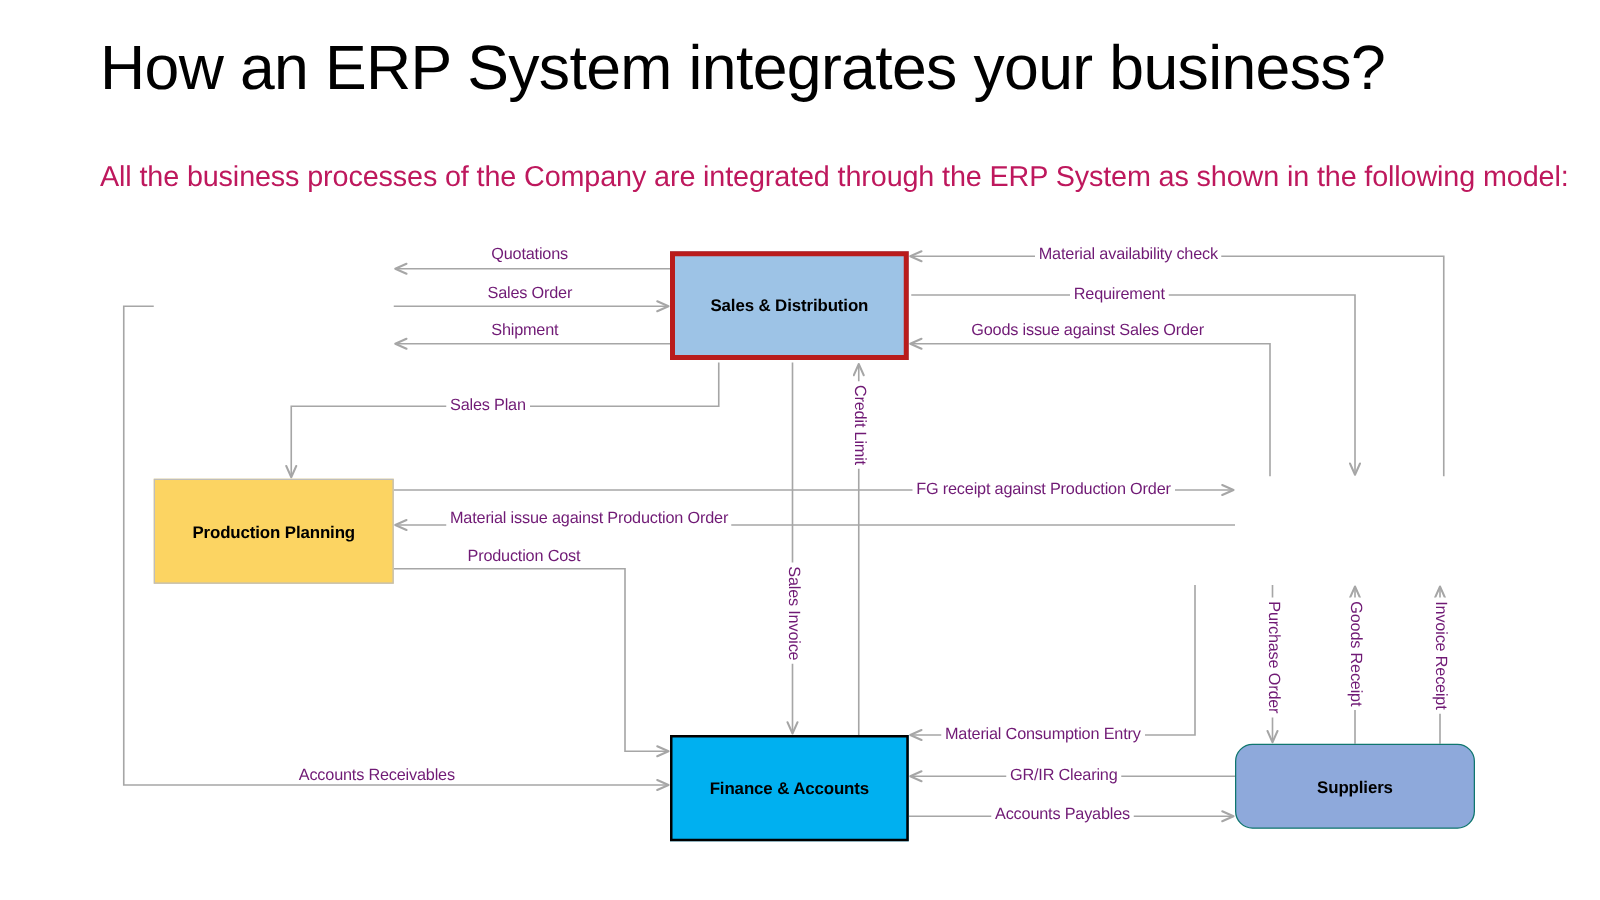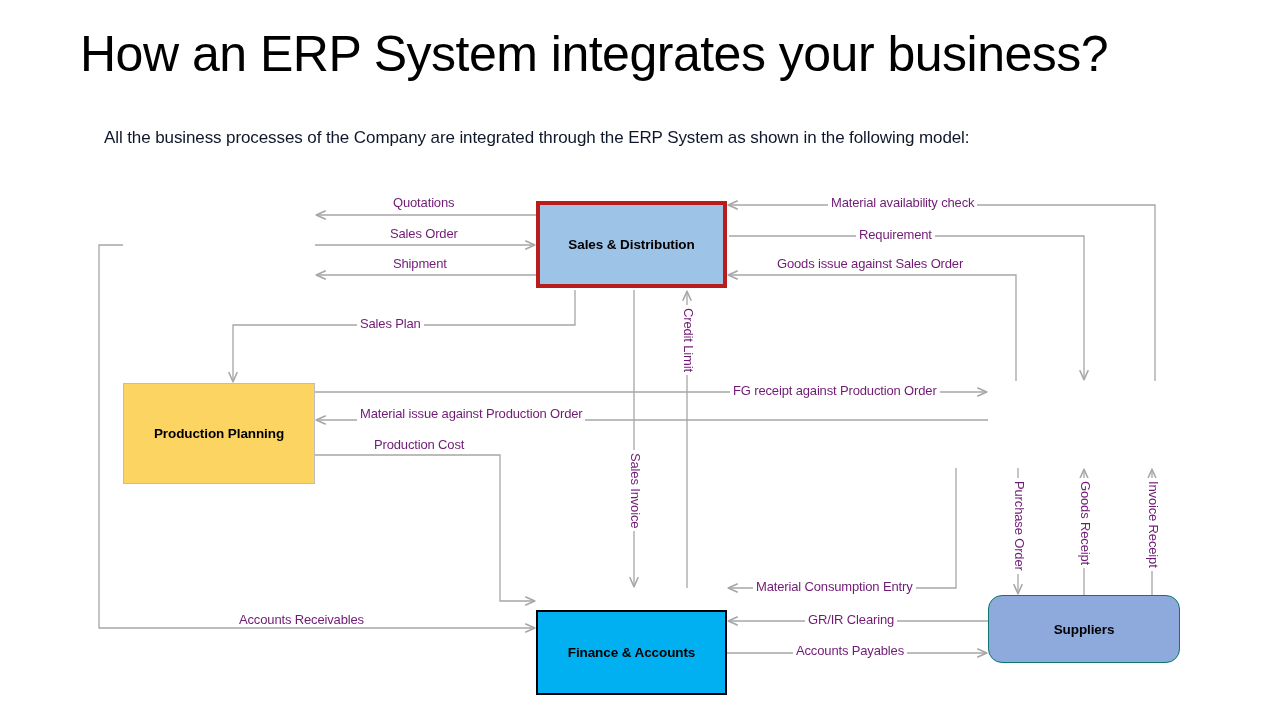--- a/index.html
+++ b/index.html
@@ -30,26 +30,25 @@
     line-height: 1.05;
     font-weight: 400;
     letter-spacing: -0.5px;
     color: #000000;
     white-space: nowrap;
   }
   #subtitle {
     position: absolute;
     left: 80px;
     top: 128px;
-    font-size: 17px;
+    font-size: 23px;
     font-weight: 400;
-    color: #0f172a;
+    color: #be185d;
     white-space: nowrap;
     letter-spacing: -0.1px;
-    margin-left: 24px;
   }
   #diagram {
     position: absolute;
     left: 0;
     top: 0;
     width: 1280px;
     height: 720px;
   }
   svg#wires {
     position: absolute;
@@ -76,34 +75,33 @@
     background: #E97C2E;
     border: 1px solid #BDBDBD;
     border-radius: 14px;
   }
   .n-sales {
     left: 536px; top: 201px; width: 191px; height: 87px;
     background: #9DC3E6;
     border: 4px solid #b91c1c;
   }
   .n-production {
-    left: 123px; top: 383px; width: 192px; height: 101px;
+    left: 123px; top: 383px; width: 192px; height: 84px;
     background: #FCD462;
     border: 1px solid #BDBDBD;
   }
   .n-inventory {
     left: 988px; top: 381px; width: 192px; height: 87px;
     background: #92D050;
     border: 1px solid #BDBDBD;
   }
   .n-finance {
     left: 536px; top: 588px; width: 191px; height: 85px;
     background: #00B0F0;
     border: 2px solid #000000;
-    margin-top: 22px;
   }
   .n-suppliers {
     left: 988px; top: 595px; width: 192px; height: 68px;
     background: #8EA9DB;
     border: 1px solid #0f766e;
     border-radius: 14px;
   }
   .wlabel {
     position: absolute;
     font-size: 13px;

